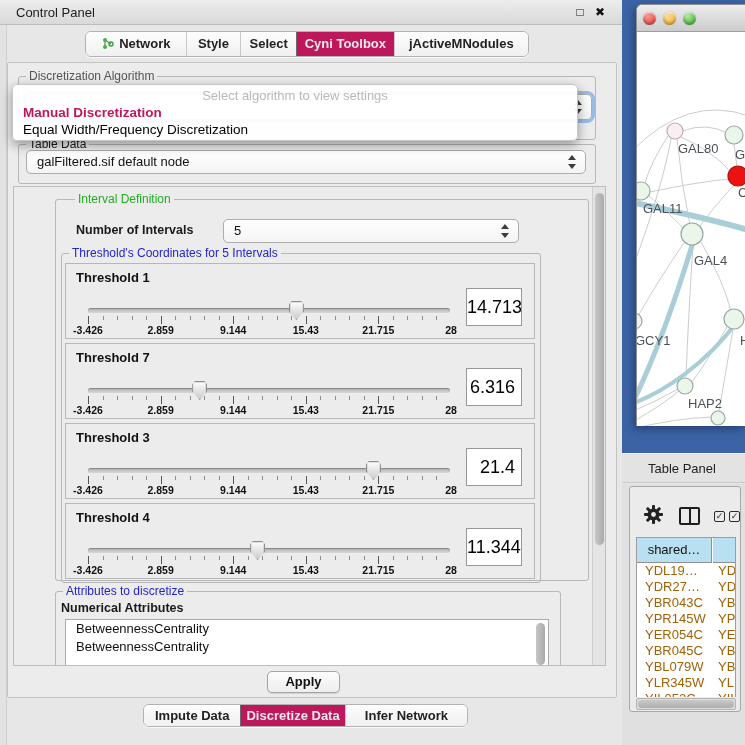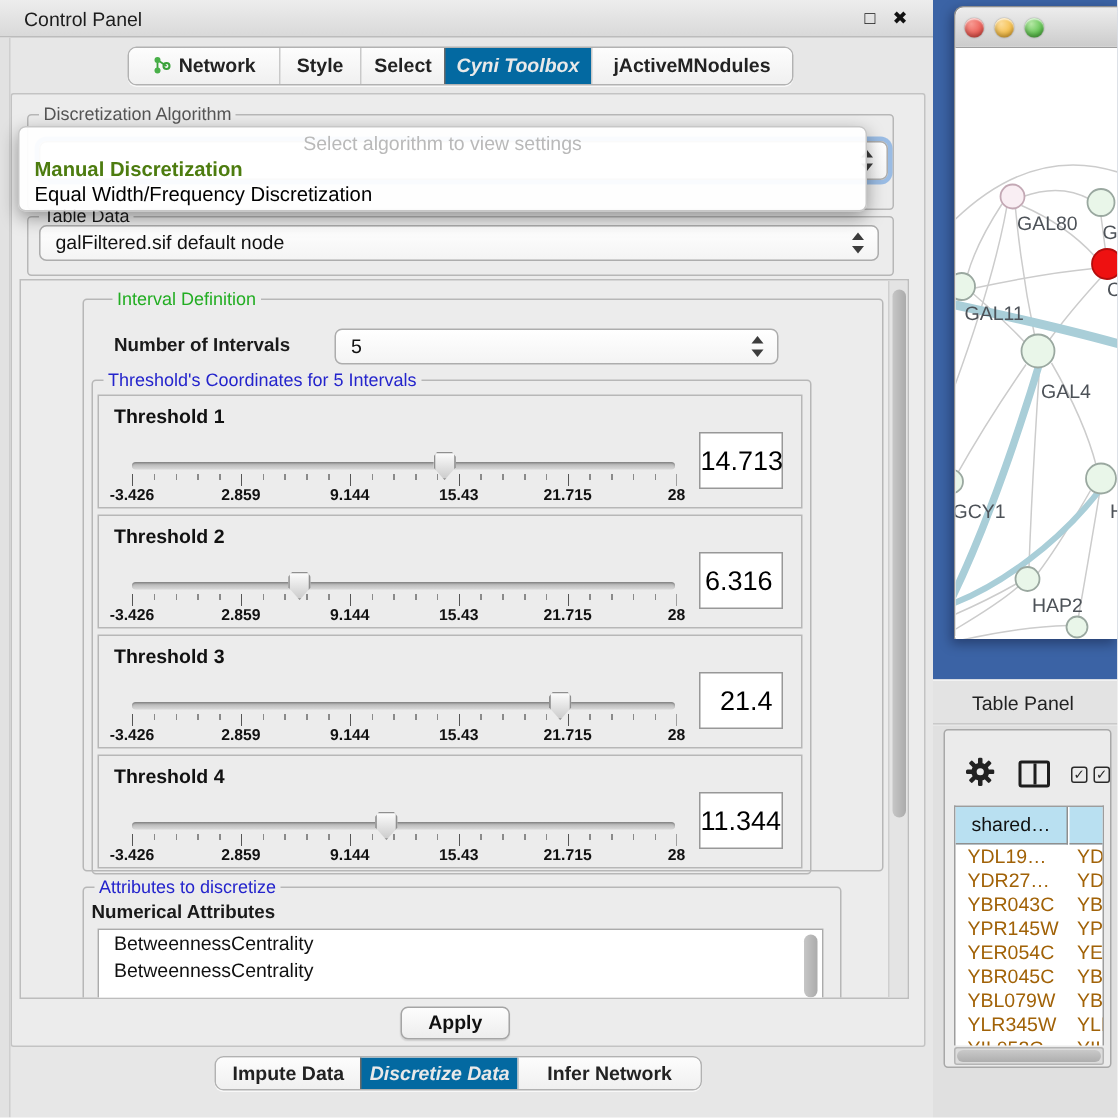--- a/index.html
+++ b/index.html
@@ -15,21 +15,21 @@
   .winbtn { top:4px; width:16px; height:16px; font-size:12px; font-weight:bold; color:#111;
     text-align:center; line-height:16px; cursor:default; }
   .left-edge { left:0; top:25px; width:7px; height:720px; background:#e2e2e2; border-right:1px solid #cfcfcf; }
 
   
   .seg-wrap { display:flex; border:1px solid #b2b2b2; border-radius:6px; overflow:hidden;
     background:#fafafa; box-shadow:0 1px 0 rgba(255,255,255,.7); }
   .seg { text-align:center; font-size:13px; font-weight:bold; color:#222; line-height:24px;
     border-left:1px solid #c9c9c9; background:linear-gradient(#fdfdfd,#f0f0f0); white-space:nowrap; overflow:hidden; }
   .seg:first-child { border-left:none; }
-  .seg.sel { background:#0369a1; color:#e9e9e9; border-left-color:#6a6a6a;font-style:italic; }
+  .seg.sel { background:#be185d; color:#e9e9e9; border-left-color:#6a6a6a; }
   .seg .nticon { vertical-align:-2px; margin-right:5px; }
 
   
   .main-panel { left:7px; top:62px; width:610px; height:636px; background:#ececec;
     border:1px solid #c3c3c3; border-radius:2px; }
 
   .groupbox { position:absolute; border:1px solid #b7b7b7; border-radius:3px; }
   .gtitle { position:absolute; top:-8px; left:7px; background:#ececec; padding:0 3px;
     font-size:12px; line-height:14px; white-space:nowrap; }
 
@@ -39,21 +39,21 @@
   .spin { position:absolute; right:9px; top:50%; width:8px; height:14px; margin-top:-7px; }
   .spin::before { content:""; position:absolute; left:0; top:0; border-left:4px solid transparent;
     border-right:4px solid transparent; border-bottom:5px solid #3c3c3c; }
   .spin::after { content:""; position:absolute; left:0; bottom:0; border-left:4px solid transparent;
     border-right:4px solid transparent; border-top:5px solid #3c3c3c; }
 
   
   .popup { left:12px; top:84px; width:566px; height:57px; background:rgba(255,255,255,.94);
     border:1px solid #c7c7c7; border-radius:5px; box-shadow:0 4px 12px rgba(0,0,0,.38); z-index:60; }
   .popup .ph { position:absolute; left:0; top:3px; width:100%; text-align:center; color:#b9b9b9; font-size:13px; }
-  .popup .opt1 { position:absolute; left:10px; top:20px; font-weight:bold; font-size:13.5px; color:#4d7c0f; }
+  .popup .opt1 { position:absolute; left:10px; top:20px; font-weight:bold; font-size:13.5px; color:#be185d; }
   .popup .opt2 { position:absolute; left:10px; top:37px; font-size:13.5px; color:#000; }
 
   
   .scrollarea { left:13px; top:186px; width:593px; height:480px; background:#ececec;
     border:1px solid #bdbdbd; overflow:hidden; }
   .vsb-track { position:absolute; right:0; top:0; width:13px; height:100%; background:#e4e4e4; border-left:1px solid #cfcfcf; }
   .sb-thumb { position:absolute; background:linear-gradient(90deg,#c6c6c6,#ababab); border-radius:6px; }
 
   
   .thpanel { position:absolute; left:51px; width:470px; height:76px; border:1px solid #b7b7b7;
@@ -196,21 +196,21 @@
         <span style="left:20%">2.859</span>
         <span style="left:40%">9.144</span>
         <span style="left:60%">15.43</span>
         <span style="left:80%">21.715</span>
         <span style="left:100%">28</span>
       </div>
       <div class="vbox">14.713</div>
     </div>
 
     <div class="thpanel" style="top:156px;">
-      <div class="thtitle">Threshold 2</div>
+      <div class="thtitle">Threshold 7</div>
       <div class="track">
           <div class="thumb" style="left: 31%;"></div>
         </div>
       <div class="ticks"></div>
       <div class="scale">
         <span style="left:0%">-3.426</span>
         <span style="left:20%">2.859</span>
         <span style="left:40%">9.144</span>
         <span style="left:60%">15.43</span>
         <span style="left:80%">21.715</span>

